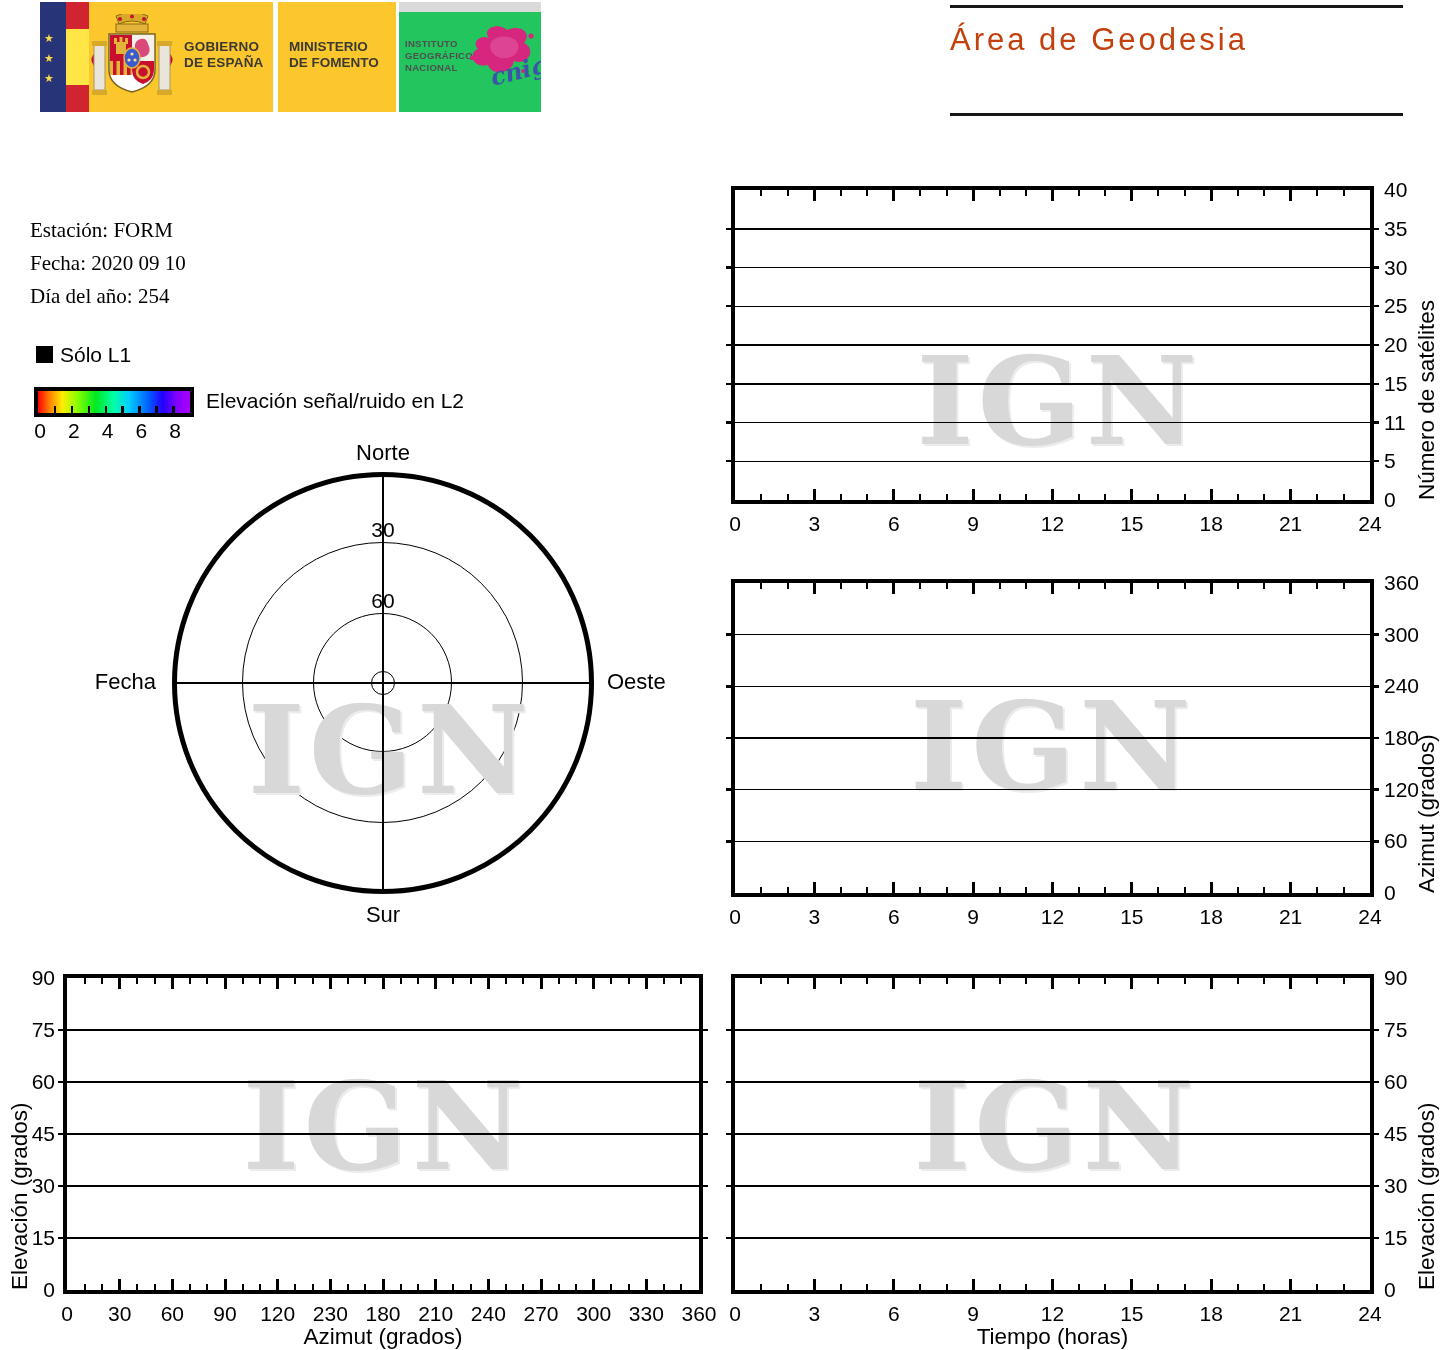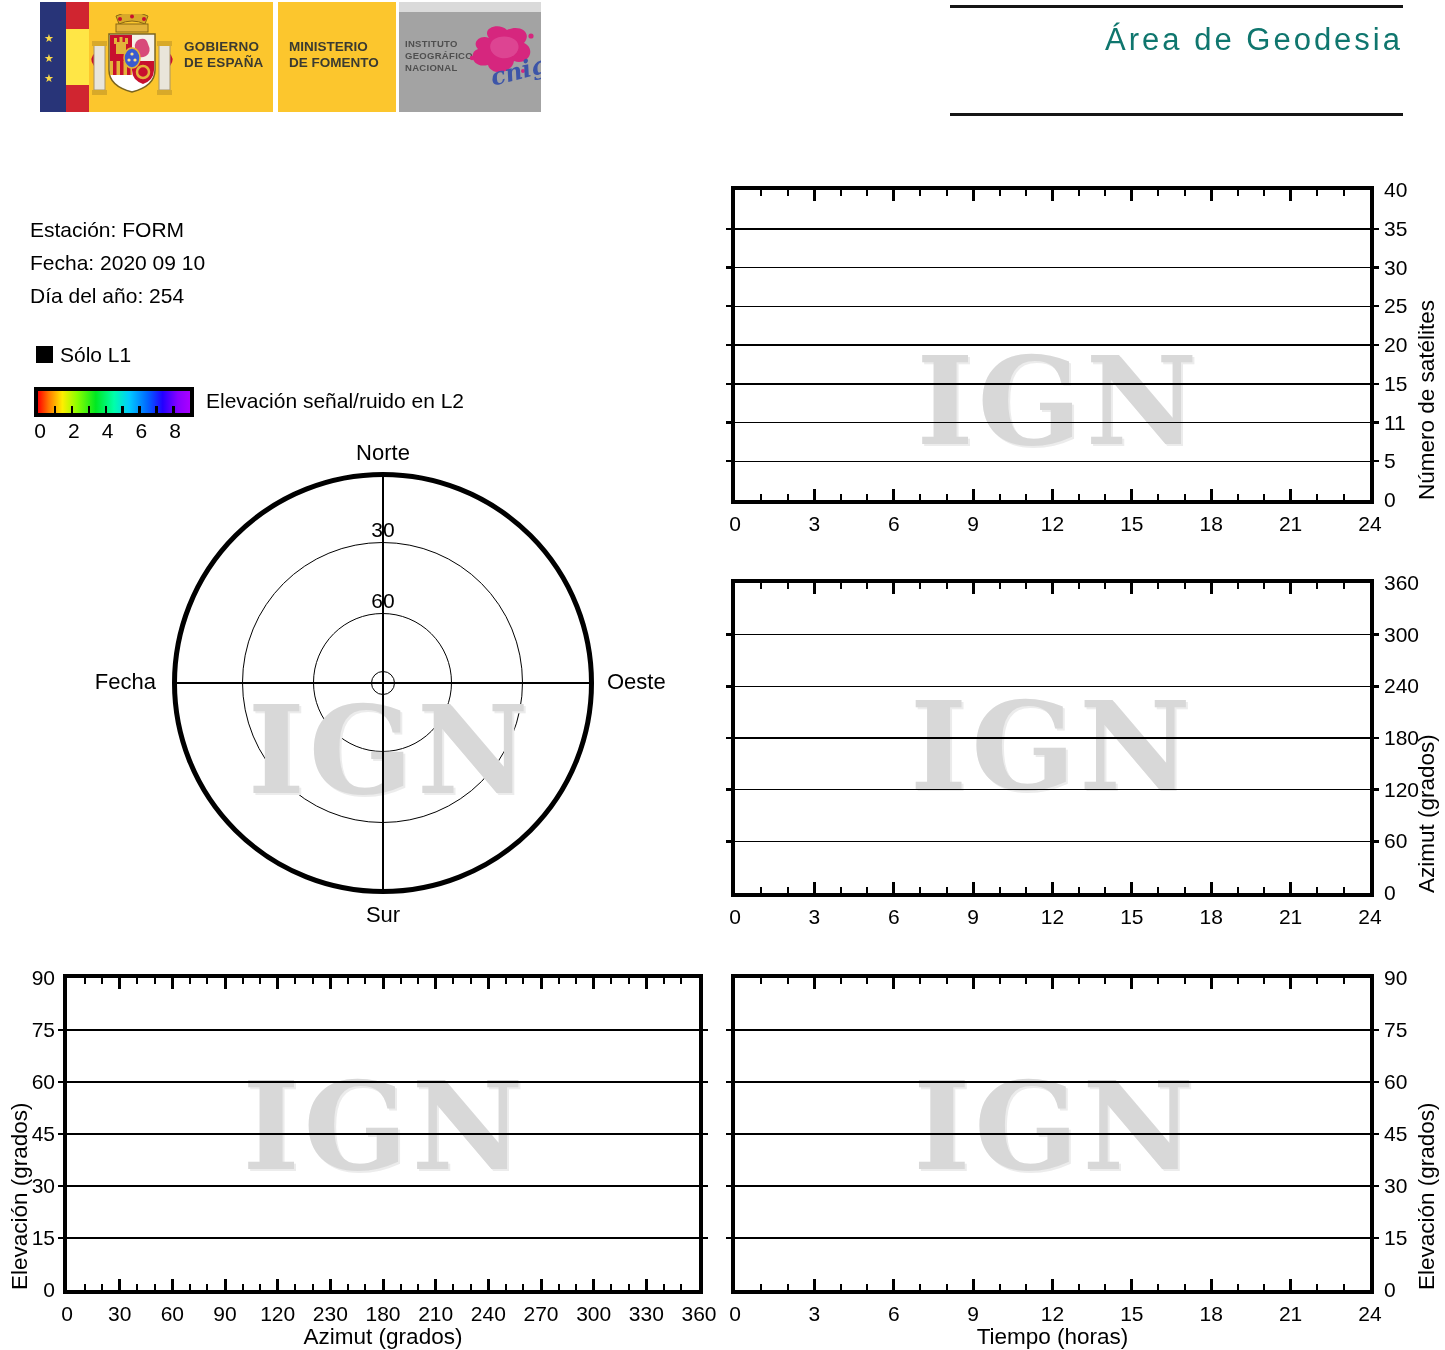--- a/index.html
+++ b/index.html
@@ -4,45 +4,45 @@
 <style>
   html,body{margin:0;padding:0;background:#fff;}
   .page{position:relative;width:1445px;height:1350px;background:#fff;overflow:hidden;
         font-family:"Liberation Sans",sans-serif;color:#000;}
   .abs{position:absolute;}
 
   
   .blk-yellow{position:absolute;top:2px;height:110px;background:#fcc62d;}
   #blk-gob{left:40px;width:233px;}
   #blk-min{left:278px;width:118px;}
-  #blk-ign{position:absolute;left:399px;top:2px;width:142px;height:110px;background:#a3a3a3;}
+  #blk-ign{position:absolute;left:399px;top:2px;width:142px;height:110px;background:#22c55e;}
   .eu-strip{position:absolute;left:0;top:0;width:26px;height:110px;background:#283478;}
   .eu-star{position:absolute;left:4px;font-size:11px;color:#f8d849;line-height:11px;}
   .flag-stripe{position:absolute;left:26px;top:0;width:23px;height:110px;}
   .flag-red-t{position:absolute;left:0;top:0;width:23px;height:27px;background:#d02530;}
   .flag-yel{position:absolute;left:0;top:27px;width:23px;height:56px;background:#ffe646;}
   .flag-red-b{position:absolute;left:0;top:83px;width:23px;height:27px;background:#d02530;}
   .gov-text{position:absolute;left:144px;top:37px;font-size:13.5px;font-weight:bold;
             color:#3a3a31;line-height:16px;letter-spacing:.2px;}
   .min-text{position:absolute;left:11px;top:37px;font-size:13.5px;font-weight:bold;
             color:#3a3a31;line-height:16px;}
   .ign-graybar{position:absolute;left:0;top:0;width:142px;height:10px;background:#dadada;}
   .inst-text{position:absolute;left:6px;top:36px;font-size:9.5px;font-weight:bold;
              color:#4f4f4f;line-height:12px;letter-spacing:.3px;}
 
   
   .hline{position:absolute;left:950px;width:453px;height:3px;background:#161616;}
-  #hdr-title{position:absolute;left:950px;top:22px;width:453px;text-align:right;
-             font-size:31px;letter-spacing:3px;color:#0f766e;}
+  #hdr-title{position:absolute;left:950px;top:22px;width:453px;text-align:left;
+             font-size:31px;letter-spacing:3px;color:#c2410c;}
   #hdr-sub{position:absolute;left:950px;top:61px;width:453px;text-align:center;
            font-size:19.5px;letter-spacing:1px;color:#1a1a1a;}
 
   
   #rep-title{position:absolute;left:30px;top:180px;font-size:27px;letter-spacing:.5px;}
-  .rep-line{position:absolute;left:30px;font-size:21px;}
+  .rep-line{position:absolute;left:30px;font-size:21px;font-family:Liberation Serif, serif;}
 
   
   #solo-sw{position:absolute;left:36px;top:346px;width:17px;height:17px;background:#000;}
   #solo-lab{position:absolute;left:60px;top:343px;font-size:21px;}
   #cbar{position:absolute;left:34px;top:387px;width:152px;height:22px;border:4px solid #000;
         background:linear-gradient(to right,#ff0000 0%,#ff7700 7%,#ffee00 16%,#88ff00 26%,
                    #00e822 38%,#00ffaa 50%,#00ccff 60%,#0066ff 72%,#2200ff 82%,#8800ff 92%,#aa00ff 100%);}
   .cbar-tick{position:absolute;bottom:0;width:2.5px;height:7px;background:#000;}
   #cbar-labels{position:absolute;left:34px;top:419px;width:170px;height:24px;font-size:21px;}
   .cbar-num{position:absolute;transform:translateX(-50%);}

